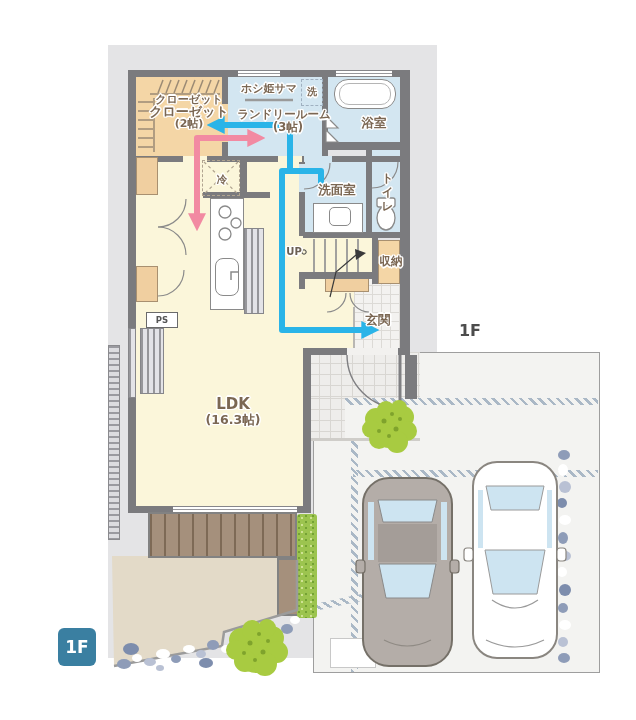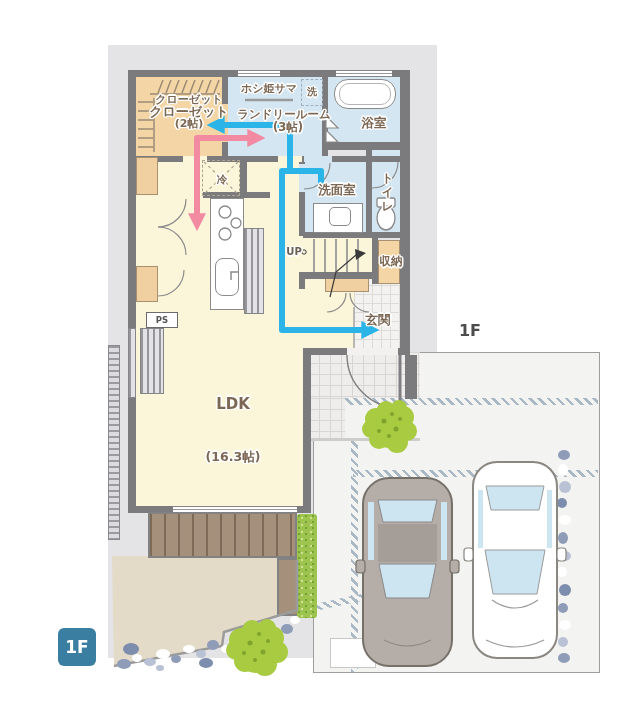--- a/index.html
+++ b/index.html
@@ -319,19 +319,19 @@
   <div class="lab" style="left:284px;top:115px;font-size:11.5px;">ランドリールーム</div>
   <div class="lab" style="left:288px;top:128px;font-size:11.5px;">(3帖)</div>
   <div class="lab" style="left:374px;top:123px;font-size:12.5px;">浴室</div>
   <div class="lab" style="left:337px;top:190px;font-size:12.5px;text-align:center;">洗面室</div>
   <div class="lab lab-v" style="left:387px;top:186px;font-size:11.5px;">トイレ</div>
   <div class="lab" style="left:222px;top:179px;font-size:10.5px;">冷</div>
   <div class="lab" style="left:294px;top:252px;font-size:10px;color:#6b5f52;">UP</div>
   <div class="lab" style="left:391px;top:262px;font-size:11.5px;">収納</div>
   <div class="lab" style="left:378px;top:320px;font-size:12.5px;">玄関</div>
   <div class="lab" style="left:233px;top:404px;font-size:15px;text-align:center;">LDK</div>
-  <div class="lab" style="left:233px;top:420px;font-size:12.5px;margin-top:37px;">(16.3帖)</div>
+  <div class="lab" style="left:233px;top:420px;font-size:12.5px;">(16.3帖)</div>
   <div class="lab" style="left:162px;top:320px;font-size:8.5px;color:#555;text-align:right;">PS</div>
 
   <div class="lab" style="left:470px;top:331px;font-size:16px;color:#4c4c4c;font-weight:600;text-shadow:none;">1F</div>
   <div class="ab badge" style="left:58px;top:628px;width:38px;height:38px;background:#3a7fa1;">1F</div>
 
 </div>
 
 </body></html>

